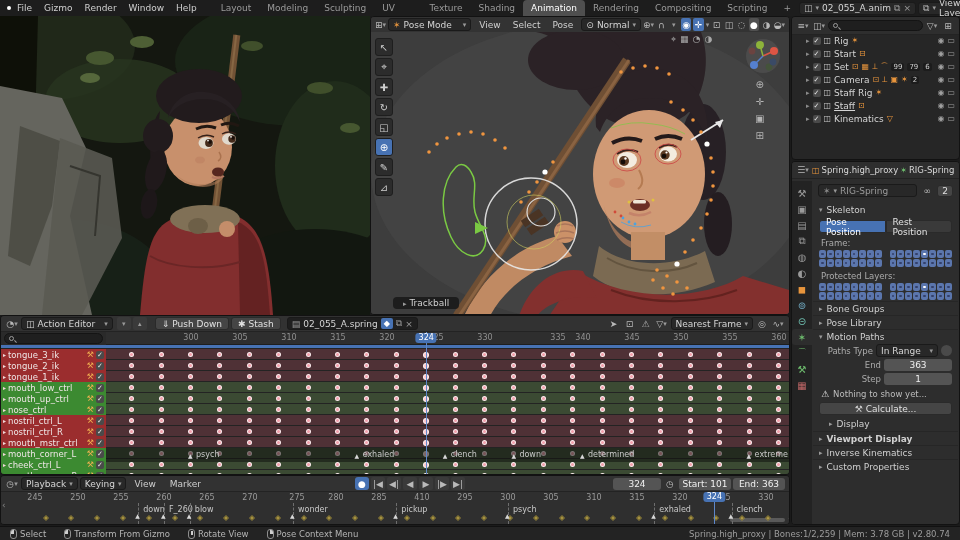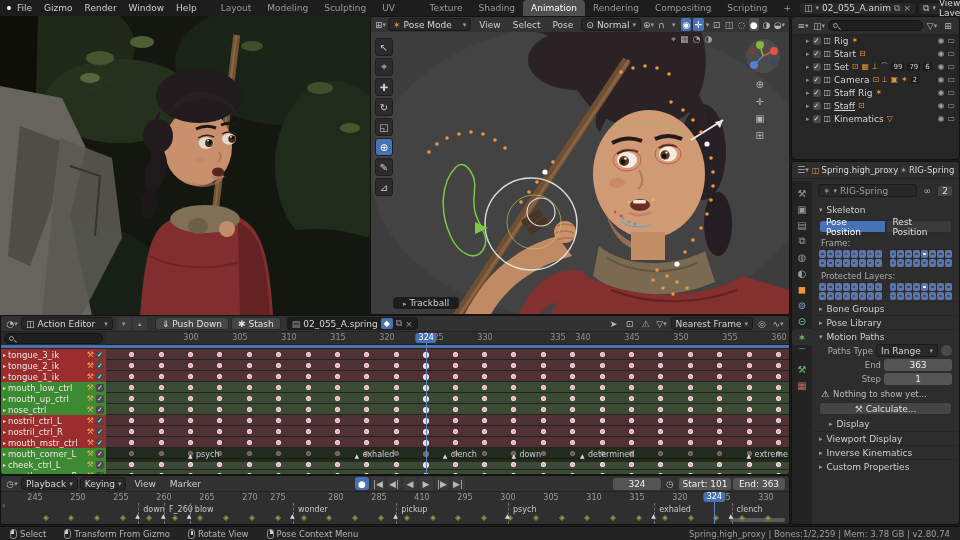--- a/index.html
+++ b/index.html
@@ -729,21 +729,21 @@
           <span>Calculate...</span>
         </span>
       </div>
       <div class="sect" style="padding-left:16px;">
         <span class="car">▸</span>
           <span>Display</span>
       </div>
       <div id="prop-bottom-sections">
           <div class="sect" style="border-top: 1px solid rgb(38, 38, 38);">
             <div class="car" style="display: inline;">▸</div>
-            <div style="display: inline;">Viewport Display</div>
+            <div style="display: inline; font-weight: bold;">Viewport Display</div>
           </div>
           <div class="sect" style="border-top: 1px solid rgb(38, 38, 38);">
             <div class="car" style="display: inline;">▸</div>
             <div style="display: inline;">Inverse Kinematics</div>
           </div>
           <div class="sect" style="border-top: 1px solid rgb(38, 38, 38);">
             <div class="car" style="display: inline;">▸</div>
             <div style="display: inline;">Custom Properties</div>
           </div>
         </div>
@@ -1245,21 +1245,21 @@
     </div>
     <div id="tl-body" class="abs" style="left:0;top:16px;right:0;bottom:0;background:#2f2f2f;overflow:hidden;">
       <span style="position:absolute;left:1px;top:8px;color:#888;font-size:9px;">‹</span>
       <div id="tl-scrollbar" style="position:absolute;right:4px;bottom:2px;width:55px;height:4px;border-radius:2px;background:#5a5a5a;"></div>
     <div class="tick" style="left: 34px; color: rgb(154, 154, 154);">245</div>
         <div class="tick" style="left: 77px; color: rgb(154, 154, 154);">250</div>
         <div class="tick" style="left: 120px; color: rgb(154, 154, 154);">255</div>
         <div class="tick" style="left: 163px; color: rgb(154, 154, 154);">260</div>
         <div class="tick" style="left: 206px; color: rgb(154, 154, 154);">265</div>
         <div class="tick" style="left: 249px; color: rgb(154, 154, 154);">270</div>
-        <div class="tick" style="left: 277px; color: rgb(154, 154, 154);">275</div>
+        <div class="tick" style="left: 296px; color: rgb(154, 154, 154);">275</div>
         <div class="tick" style="left: 335px; color: rgb(154, 154, 154);">280</div>
         <div class="tick" style="left: 378px; color: rgb(154, 154, 154);">285</div>
         <div class="tick" style="left: 421px; color: rgb(154, 154, 154);">410</div>
         <div class="tick" style="left: 464px; color: rgb(154, 154, 154);">295</div>
         <div class="tick" style="left: 507px; color: rgb(154, 154, 154);">300</div>
         <div class="tick" style="left: 550px; color: rgb(154, 154, 154);">305</div>
         <div class="tick" style="left: 593px; color: rgb(154, 154, 154);">310</div>
         <div class="tick" style="left: 636px; color: rgb(154, 154, 154);">315</div>
         <div class="tick" style="left: 679px; color: rgb(154, 154, 154);">320</div>
         <div class="tick" style="left: 722px; color: rgb(154, 154, 154);">325</div>

